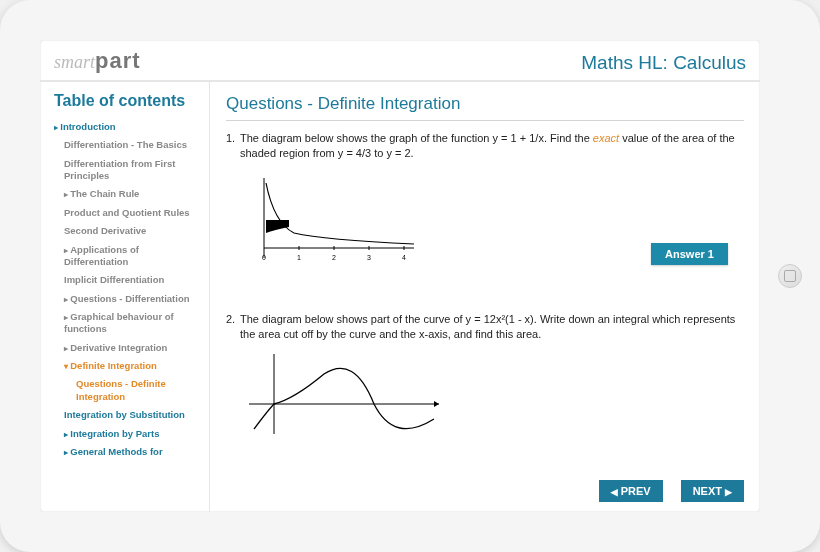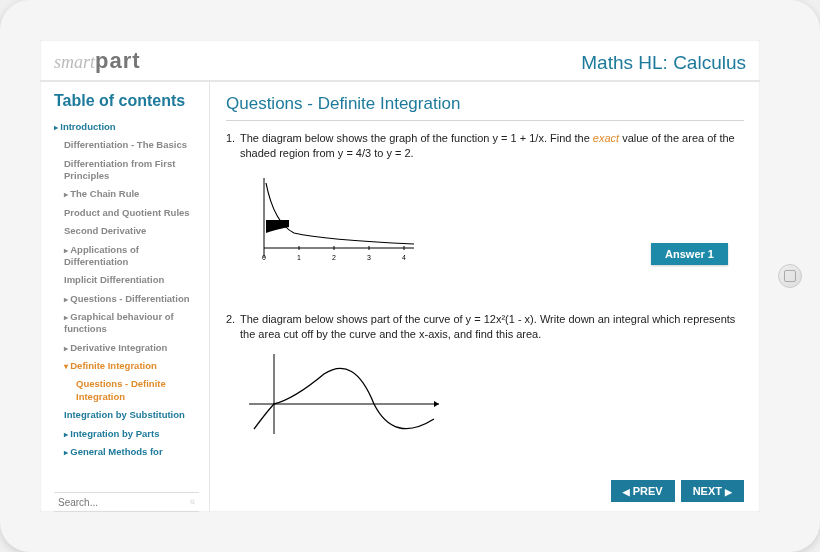--- a/index.html
+++ b/index.html
@@ -30,21 +30,21 @@
 .search .mag { width: 12px; height: 12px; opacity: 0.5; }
 .main { flex: 1; padding: 12px 16px; position: relative; overflow: hidden; }
 .page-title { color: #1d7a9b; font-size: 17px; font-weight: 400; border-bottom: 1px solid #d4d4d4; padding-bottom: 6px; margin-bottom: 10px; }
 .question { font-size: 11px; color: #222; line-height: 1.4; margin-bottom: 6px; }
 .question .em-orange { color: #e18a2a; font-style: italic; }
 .qnum { display: inline-block; width: 14px; }
 .qtext { display: inline-block; width: calc(100% - 18px); vertical-align: top; }
 .diagram { margin: 6px 0 4px 18px; }
 .answer-btn { position: absolute; right: 16px; background: #1d8aaa; color: #fff; border: none; padding: 5px 14px; font-size: 11px; font-weight: bold; cursor: pointer; box-shadow: 0 1px 2px rgba(0,0,0,0.2); margin-left: 24px; }
 .answer-btn.a1 { top: 112px; }
-.footer-nav { position: absolute; bottom: 10px; right: 16px; display: flex; gap: 6px; }
+.footer-nav { position: absolute; bottom: 10px; right: 16px; display: flex; gap: 18px; }
 .nav-btn { background: #1d7a9b; color: #fff; border: none; padding: 5px 12px; font-size: 11px; font-weight: bold; cursor: pointer; }
 .nav-btn .arrow { font-size: 9px; }
 .q-block { position: relative; margin-bottom: 40px; }
 </style>
 </head>
 <body>
 
 <div class="ipad-frame">
   <div class="home-button"></div>
   <div class="screen">
@@ -71,27 +71,20 @@
             <li class="lvl1 ">Implicit Differentiation</li>
             <li class="lvl1 caret">Questions - Differentiation</li>
             <li class="lvl1 caret">Graphical behaviour of functions</li>
             <li class="lvl1 caret">Derivative Integration</li>
             <li class="lvl1 orange caret open">Definite Integration</li>
             <li class="lvl2 orange">Questions - Definite Integration</li>
             <li class="lvl1 blue">Integration by Substitution</li>
             <li class="lvl1 blue caret">Integration by Parts</li>
             <li class="lvl1 blue caret">General Methods for</li>
           </ul>
-        <div class="search">
-          <input type="text" placeholder="Search..." style="">
-          <svg class="mag" viewBox="0 0 16 16">
-              <circle cx="7" cy="7" r="5" fill="none" stroke="#666" stroke-width="1.5"></circle>
-              <line x1="11" y1="11" x2="15" y2="15" stroke="#666" stroke-width="1.5"></line>
-            </svg>
-        </div>
       </div>
 
       <div class="main">
         <div class="page-title">Questions - Definite Integration</div>
 
         <div class="q-block">
           <div class="question">
             <span class="qnum">1.</span><span class="qtext"><span>The diagram below shows the graph of the function y = 1 + 1/x.  Find the </span><span class="em-orange">exact</span><span> value of the area of the shaded region from y = 4/3 to y = 2.</span></span>
           </div>
           <div class="diagram">

